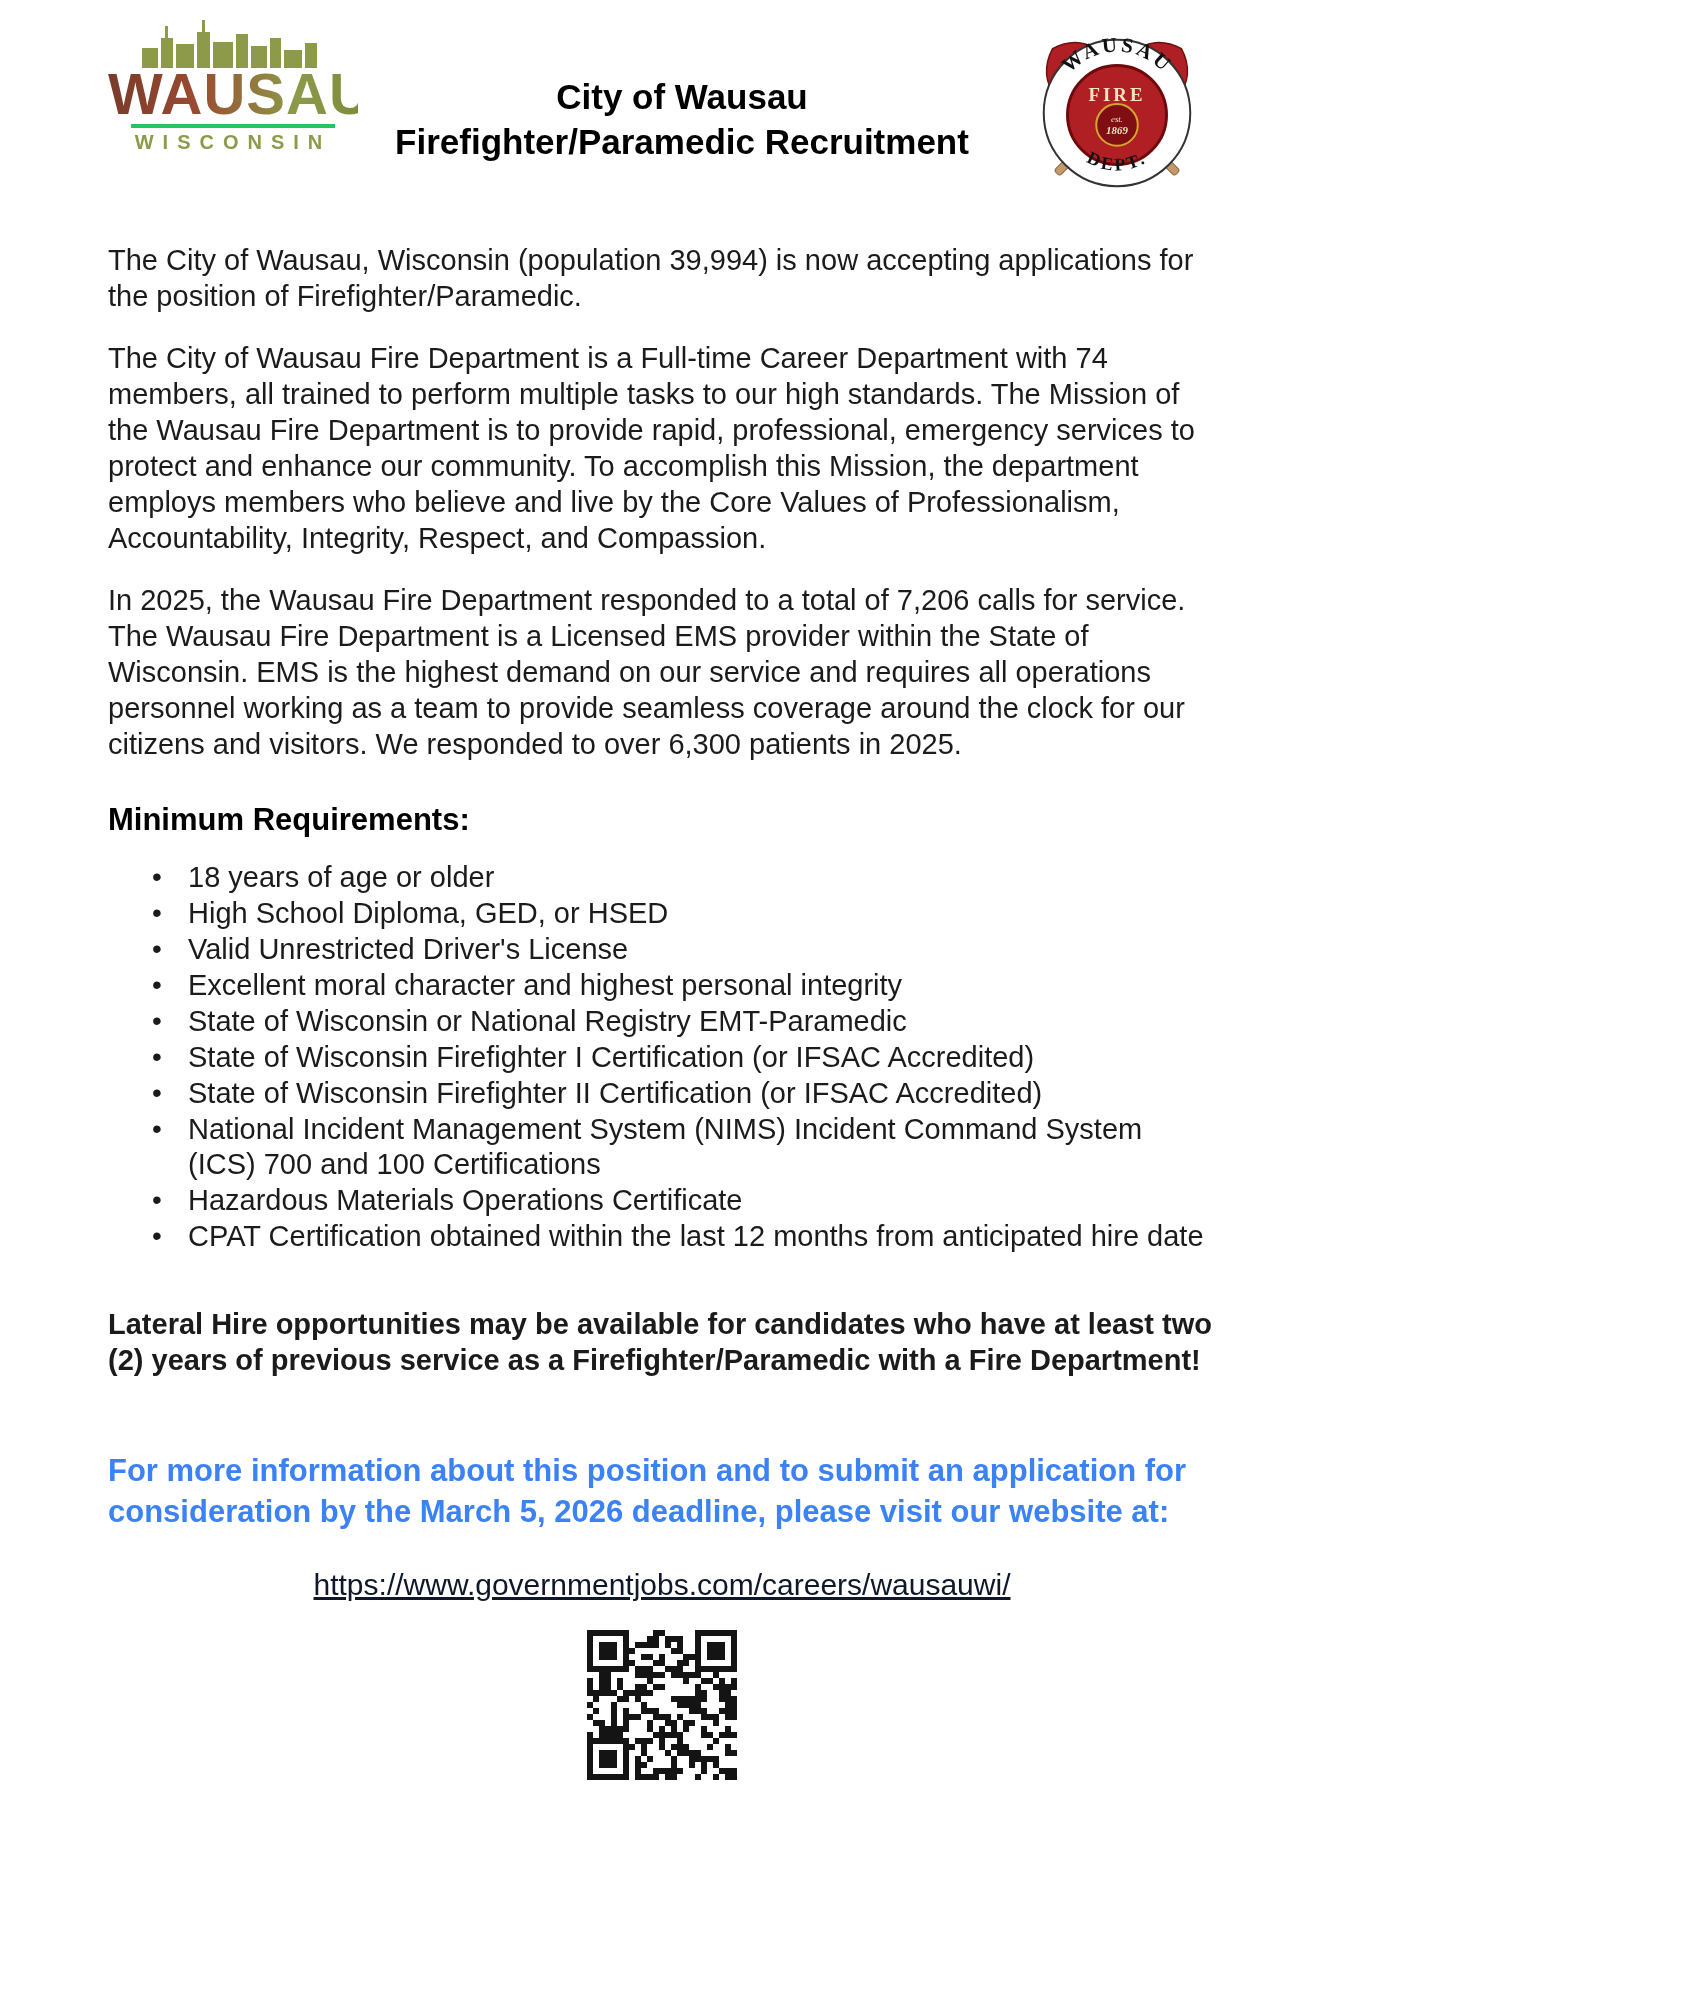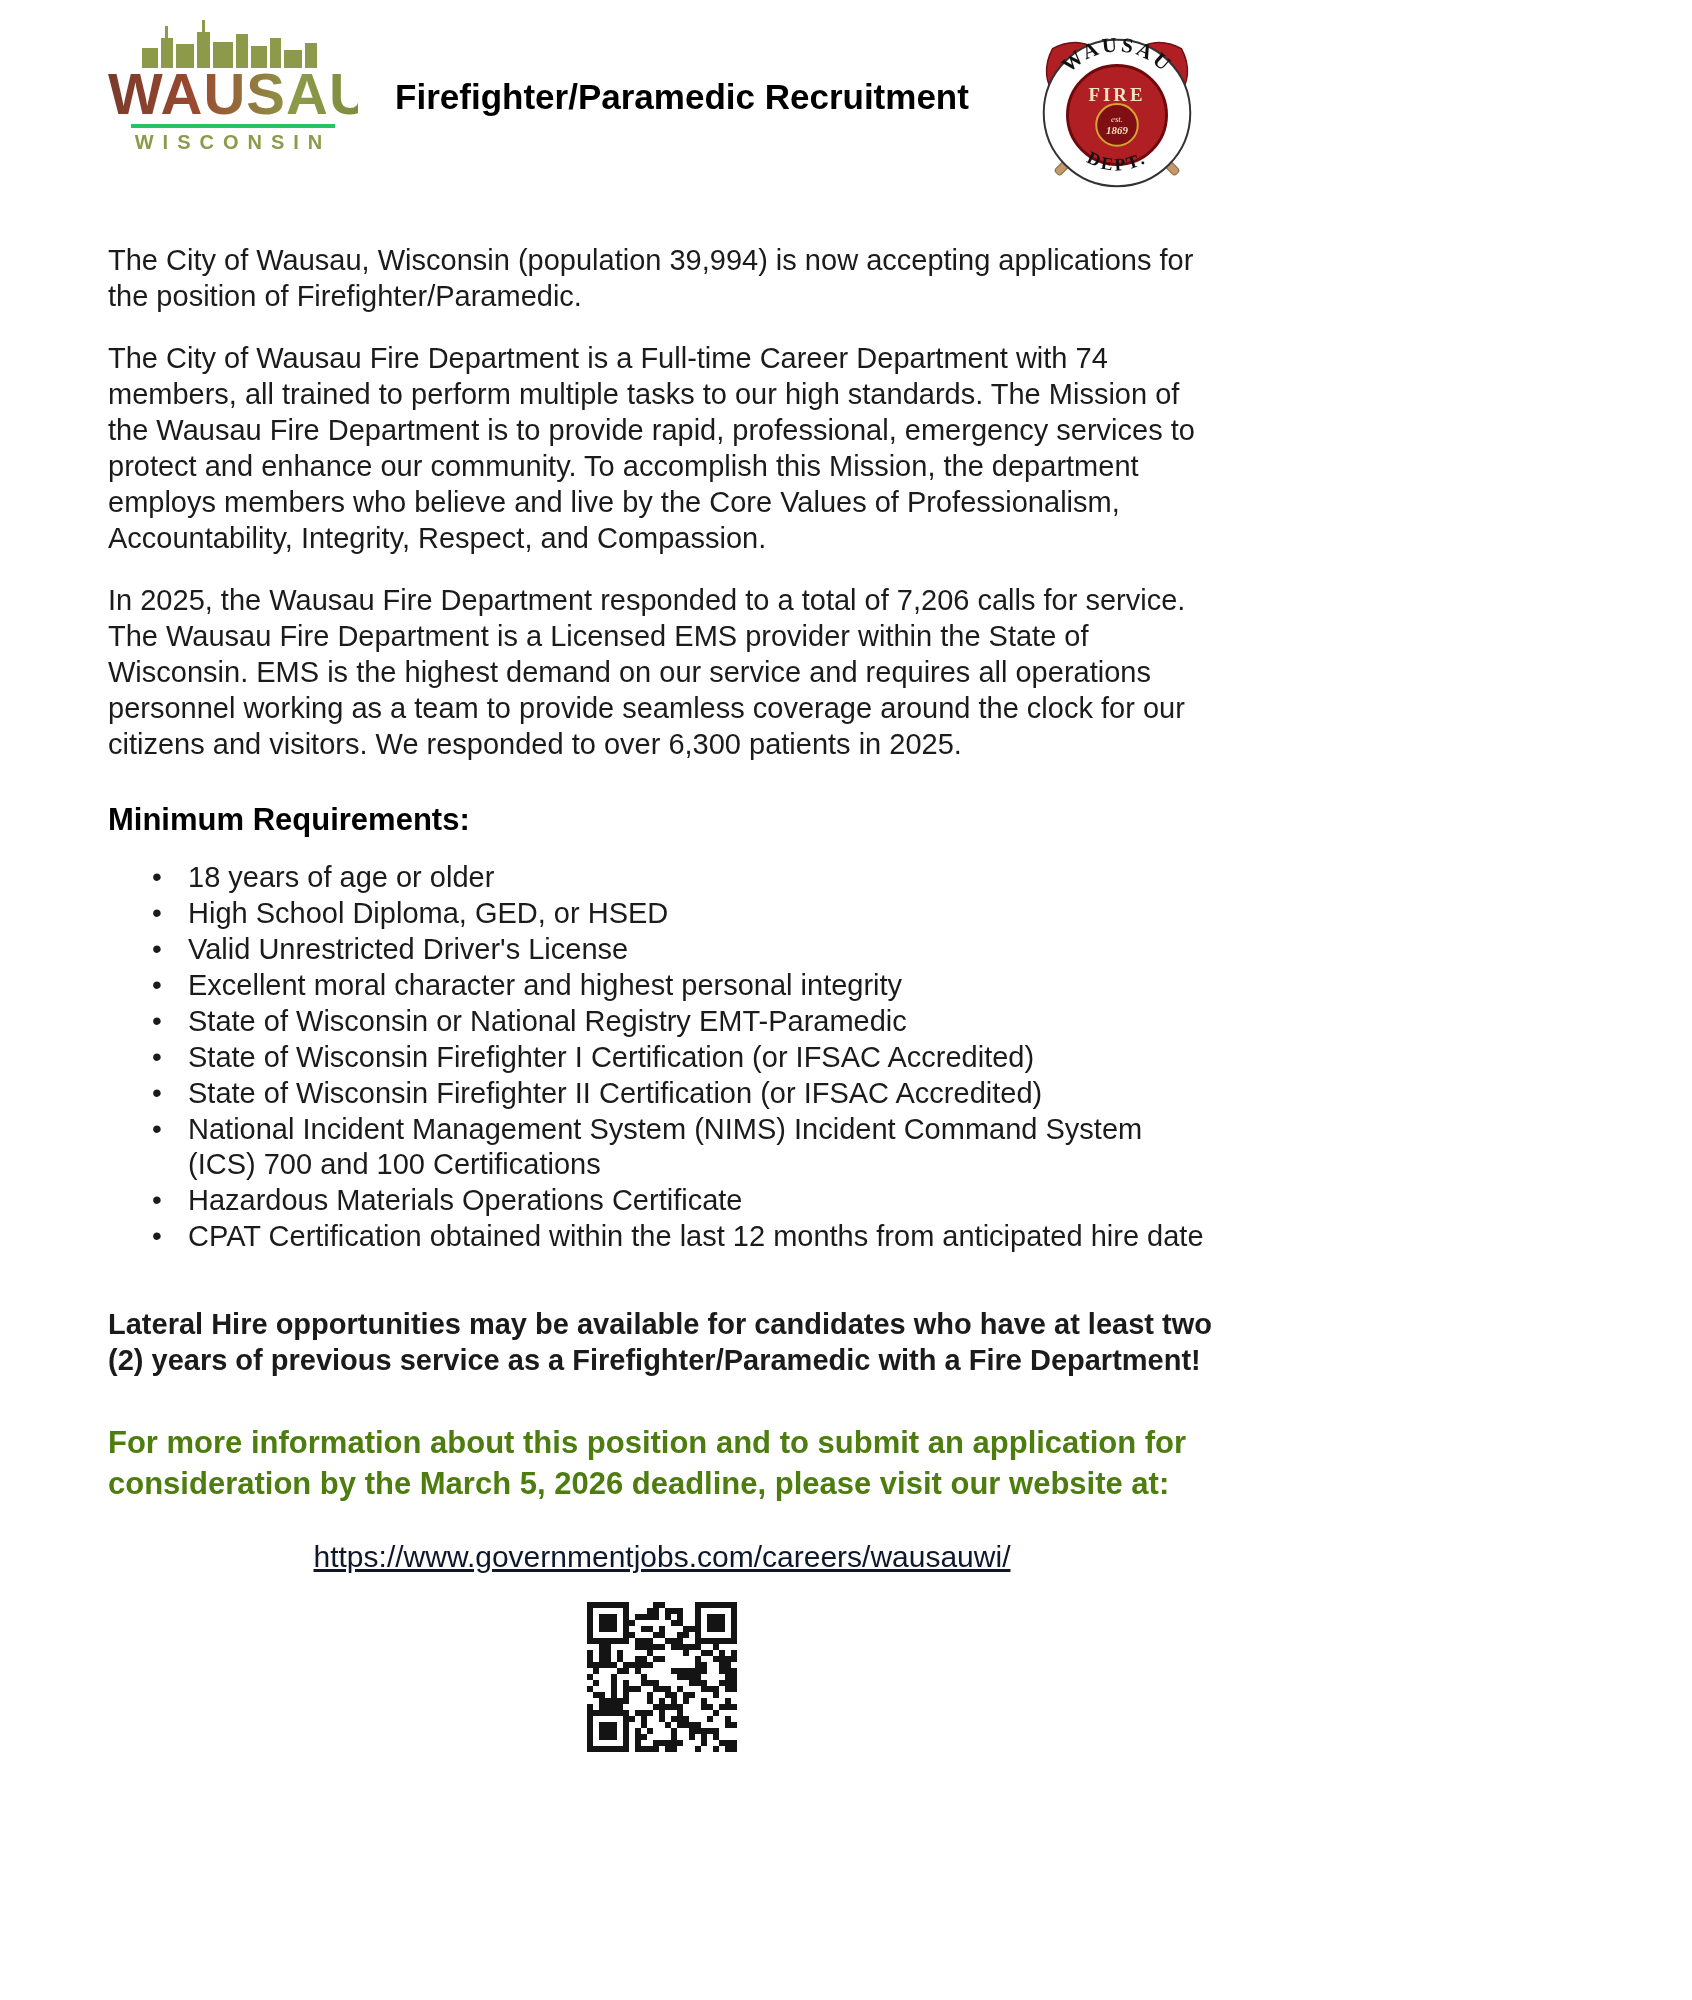--- a/index.html
+++ b/index.html
@@ -42,21 +42,21 @@
   ul.req-list li {
     position: relative; padding-left: 36px;
     font-size: 29px; line-height: 35px; margin: 0 0 1px 0;
   }
   ul.req-list li::before {
     content: "\2022"; position: absolute; left: 0; top: -1px;
     font-size: 28px; color: #1b1b1b;
   }
 
   .lateral-note { font-size: 29px; line-height: 36px; font-weight: bold; margin: 52px 0 0 0; }
-  .cta { font-size: 31px; line-height: 41px; font-weight: bold; margin: 44px 0 0 0; color: #4d7c0f; }
+  .cta { font-size: 31px; line-height: 41px; font-weight: bold; margin: 72px 0 0 0; color: #3b82f6; }
 
   .link-row { text-align: center; margin-top: 36px; }
   .link-row a { color: #0f172a; text-decoration: underline; font-size: 30px; }
 
   .qr-wrap { text-align: center; margin-top: 28px; }
   .qr-box { display: inline-block; width: 150px; height: 150px; }
 </style>
 </head>
 <body>
 
@@ -80,20 +80,21 @@
             <rect x="142" y="22" width="11" height="30"></rect>
             <rect x="156" y="34" width="18" height="18"></rect>
             <rect x="177" y="27" width="12" height="25"></rect>
           </g>
         </svg>
         <div class="wordmark">WAUSAU</div>
         <div><span class="wordmark-sub">WISCONSIN</span></div>
       </div>
 
       <div class="title">
+        <div class="title-line">City of Wausau</div>
         <div class="title-line">Firefighter/Paramedic Recruitment</div>
       </div>
 
       <div class="logo-right">
         <svg width="198" height="198" viewBox="0 0 200 200" aria-hidden="true">
           <defs>
             <path id="arcTop" d="M 38,100 A 62,62 0 0 1 162,100"></path>
             <path id="arcBot" d="M 42,100 A 58,58 0 0 0 158,100"></path>
           </defs>
 

